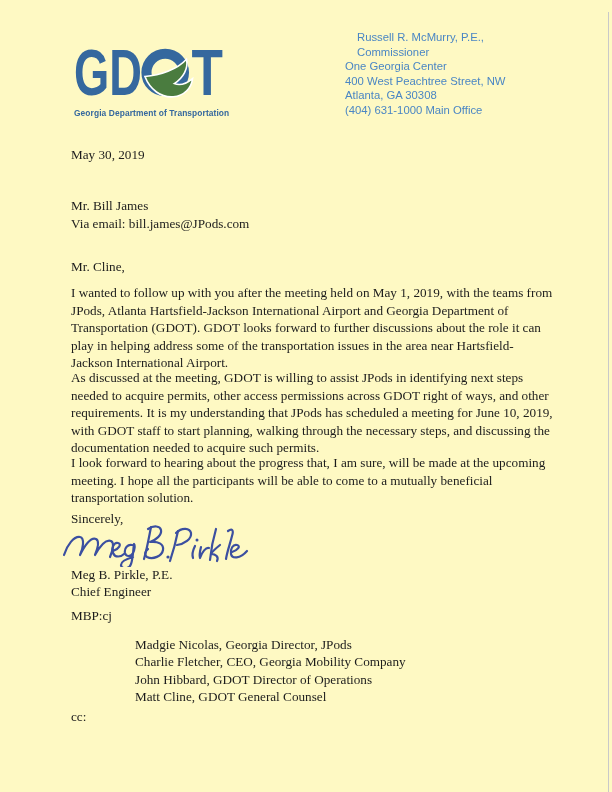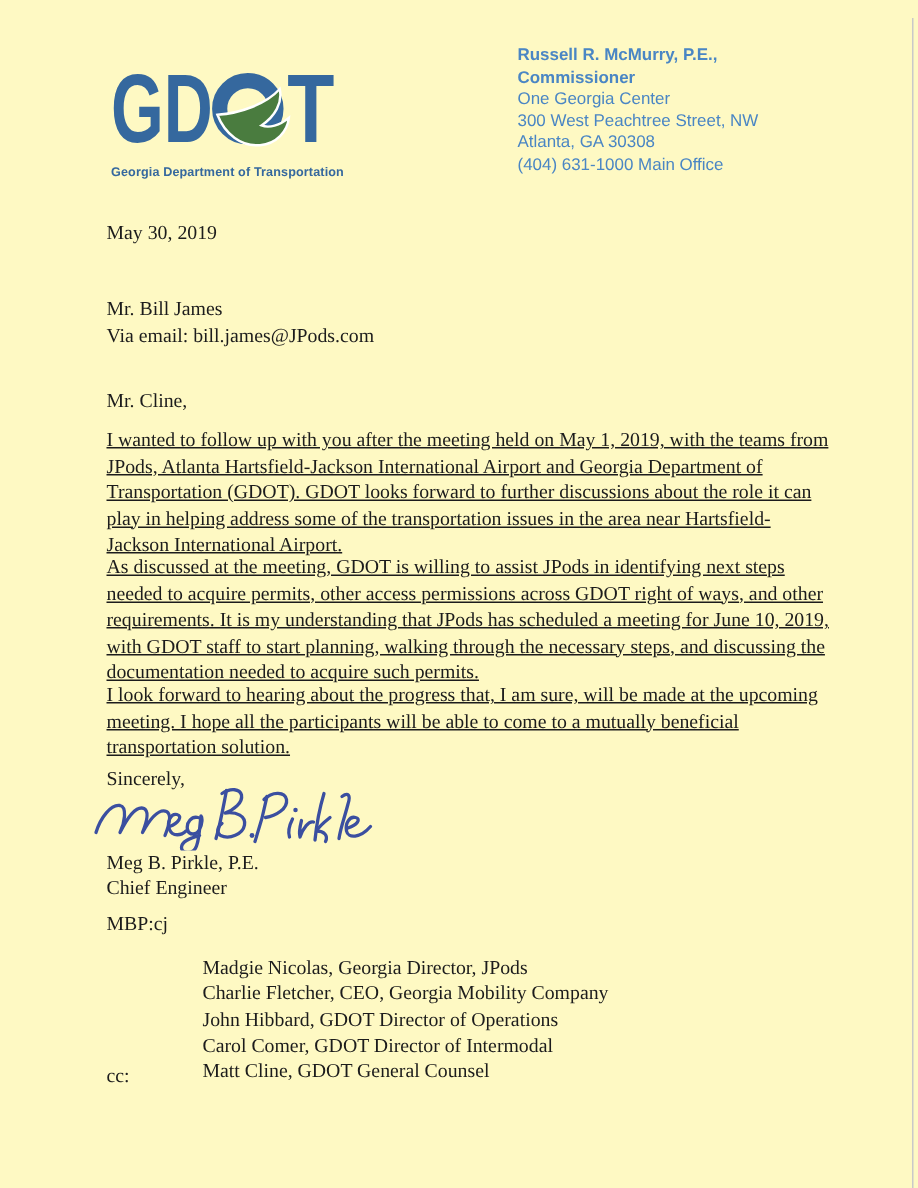--- a/index.html
+++ b/index.html
@@ -29,28 +29,28 @@
     margin-top:3px;
     font-family:"Liberation Sans", sans-serif;
     font-size:8.4px; font-weight:bold; color:#35689e;
     white-space:nowrap; letter-spacing:0.1px;
   }
   .contact{
     position:absolute; left:345px; top:30px;
     font-family:"Liberation Sans", sans-serif;
     font-size:11.3px; line-height:14.6px; color:#4a86c4;
   }
-  .contact .bold{font-weight:bold;}
+  .contact .bold{font-weight:normal;margin-left:12px;}
 
   
   .block{position:absolute; left:71px; font-size:13.2px; line-height:17.5px;}
   .date{top:146px;}
   .recipient{top:197px;}
   .salutation{top:258px;}
-  .para{width:484px; text-align:left;text-decoration:underline;}
+  .para{width:484px; text-align:left;}
   .p1{top:284px;}
   .p2{top:369px;}
   .p3{top:454px;}
   .closing{top:510px;}
   .signature{position:absolute; left:60px; top:521px;}
   .signer{top:566px; line-height:17px;}
   .reference{top:607px;}
   .cc-label{top:664px;margin-top:44px;}
   .cc-list{position:absolute; left:135px; top:636px; font-size:13.2px; line-height:17.3px;}
 </style>
@@ -66,21 +66,21 @@
       <path d="M70,28 C75,41 86,49 98,48 C109,47 116,39 117,30 C111,35 104,37 99,35 C108,29 113,20 111,11 C102,21 85,27 70,28 Z" fill="#4a7c3f" stroke="#ffffff" stroke-width="1.6"></path>
       <text class="logo-word" x="116" y="46" textLength="31" lengthAdjust="spacingAndGlyphs">T</text>
     </svg>
     <div class="logo-tagline">Georgia Department of Transportation</div>
   </div>
 
   <div class="contact">
     <div class="bold">Russell R. McMurry, P.E.,</div>
     <div class="bold">Commissioner</div>
     <div>One Georgia Center</div>
-    <div>300 West Peachtree Street, NW</div>
+    <div>400 West Peachtree Street, NW</div>
     <div>Atlanta, GA 30308</div>
     <div>(404) 631-1000 Main Office</div>
   </div>
 
   <div class="block date">May 30, 2019</div>
 
   <div class="block recipient">
     <div>Mr. Bill James</div>
     <div>Via email: bill.james@JPods.com</div>
   </div>
@@ -118,17 +118,16 @@
     <div>Chief Engineer</div>
   </div>
 
   <div class="block reference">MBP:cj</div>
 
   <div class="block cc-label">cc:</div>
   <div class="cc-list">
     <div>Madgie Nicolas, Georgia Director, JPods</div>
     <div>Charlie Fletcher, CEO, Georgia Mobility Company</div>
     <div>John Hibbard, GDOT Director of Operations</div>
-    <div>Carol Comer, GDOT Director of Intermodal</div>
     <div>Matt Cline, GDOT General Counsel</div>
   </div>
 
 </div>
 
 </body></html>

